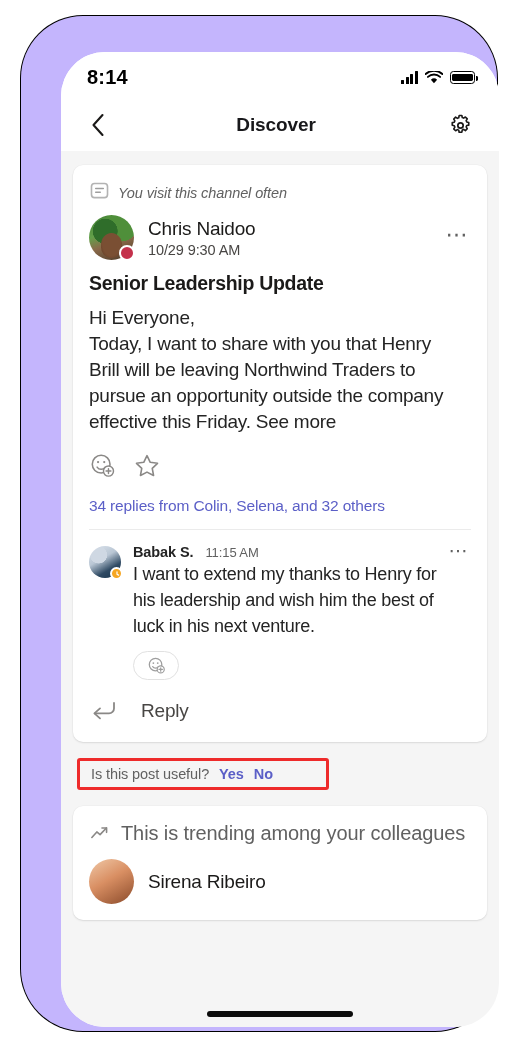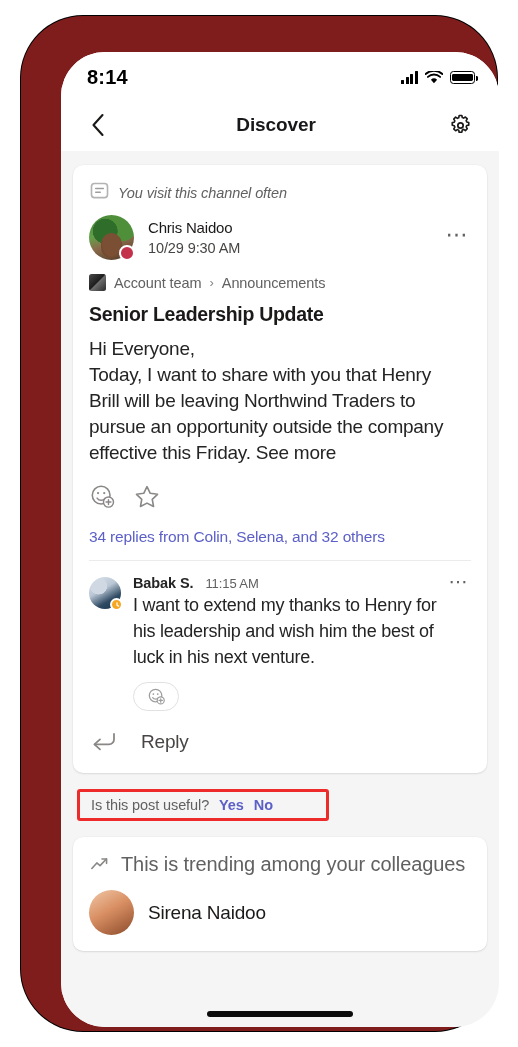--- a/index.html
+++ b/index.html
@@ -13,21 +13,21 @@
     position:relative;
     width:518px; height:1047px;
     background:#ffffff;
   }
 
   
   .phone-frame {
     position:absolute;
     left:21px; top:16px;
     width:476px; height:1015px;
-    background:#7f1d1d;
+    background:#c4b5fd;
     border-radius:62px;
     box-shadow:0 0 0 1px #000;
   }
   .phone-screen {
     position:absolute;
     left:40px; top:36px;
     width:438px; height:975px;
     background:#ffffff;
     border-radius:44px;
     overflow:hidden;
@@ -200,21 +200,21 @@
     border:2px solid #ffffff;
   }
   .presence-busy { background:#c4314b; }
   .presence-away {
     width:15px; height:15px;
     background:#f5a623;
     display:flex; align-items:center; justify-content:center;
   }
   .author-meta { margin-left:14px; flex:1; }
   .author-name {
-    font-size:15px;
+    font-size:19px;
     color:#1b1a19;
     font-weight:400;
     letter-spacing:-0.2px;
     line-height:1.25;
   }
   .author-time {
     font-size:14.5px;
     color:#484644;
     margin-top:2px;
     letter-spacing:-0.1px;
@@ -452,26 +452,20 @@
               <div class="avatar avatar-chris"></div>
               <div class="presence presence-busy"></div>
             </div>
             <div class="author-meta">
               <div class="author-name">Chris Naidoo</div>
               <div class="author-time">10/29 9:30 AM</div>
             </div>
             <div class="more-dots">⋯</div>
           </div>
 
-          <div class="breadcrumb">
-            <div class="team-thumb"></div>
-            <span class="crumb-text">Account team</span>
-            <span class="crumb-sep">›</span>
-            <span class="crumb-text">Announcements</span>
-          </div>
 
           <div class="post-title">Senior Leadership Update</div>
           <div class="post-body" style="white-space:pre-line;">Hi Everyone,
 Today, I want to share with you that Henry Brill will be leaving Northwind Traders to pursue an opportunity outside the company effective this Friday. See more</div>
 
           <div class="react-row">
             <div class="icon-btn">
               <svg width="27" height="27" viewBox="0 0 28 28">
                 <circle cx="12.6" cy="12.6" r="9.2" fill="none" stroke="#8a8886" stroke-width="1.6"></circle>
                 <circle cx="9.4" cy="10.4" r="1.15" fill="#8a8886"></circle>
@@ -544,21 +538,21 @@
             <svg width="21" height="21" viewBox="0 0 22 22">
               <path d="M3 15.2 L8.2 9.4 L11.6 12.2 L18.2 5.2" stroke="#8a8886" stroke-width="1.7" fill="none" stroke-linecap="round" stroke-linejoin="round"></path>
               <path d="M13.6 5.2 H18.4 V9.8" stroke="#8a8886" stroke-width="1.7" fill="none" stroke-linecap="round" stroke-linejoin="round"></path>
             </svg>
             <span class="trend-text">This is trending among your colleagues</span>
           </div>
           <div class="trend-author">
             <div class="avatar-wrap">
               <div class="avatar avatar-sirena"></div>
             </div>
-            <span class="trend-name">Sirena Naidoo</span>
+            <span class="trend-name">Sirena Ribeiro</span>
           </div>
         </div>
 
       </div>
 
       <div class="home-indicator"></div>
     </div>
   </div>
 </div>
 

